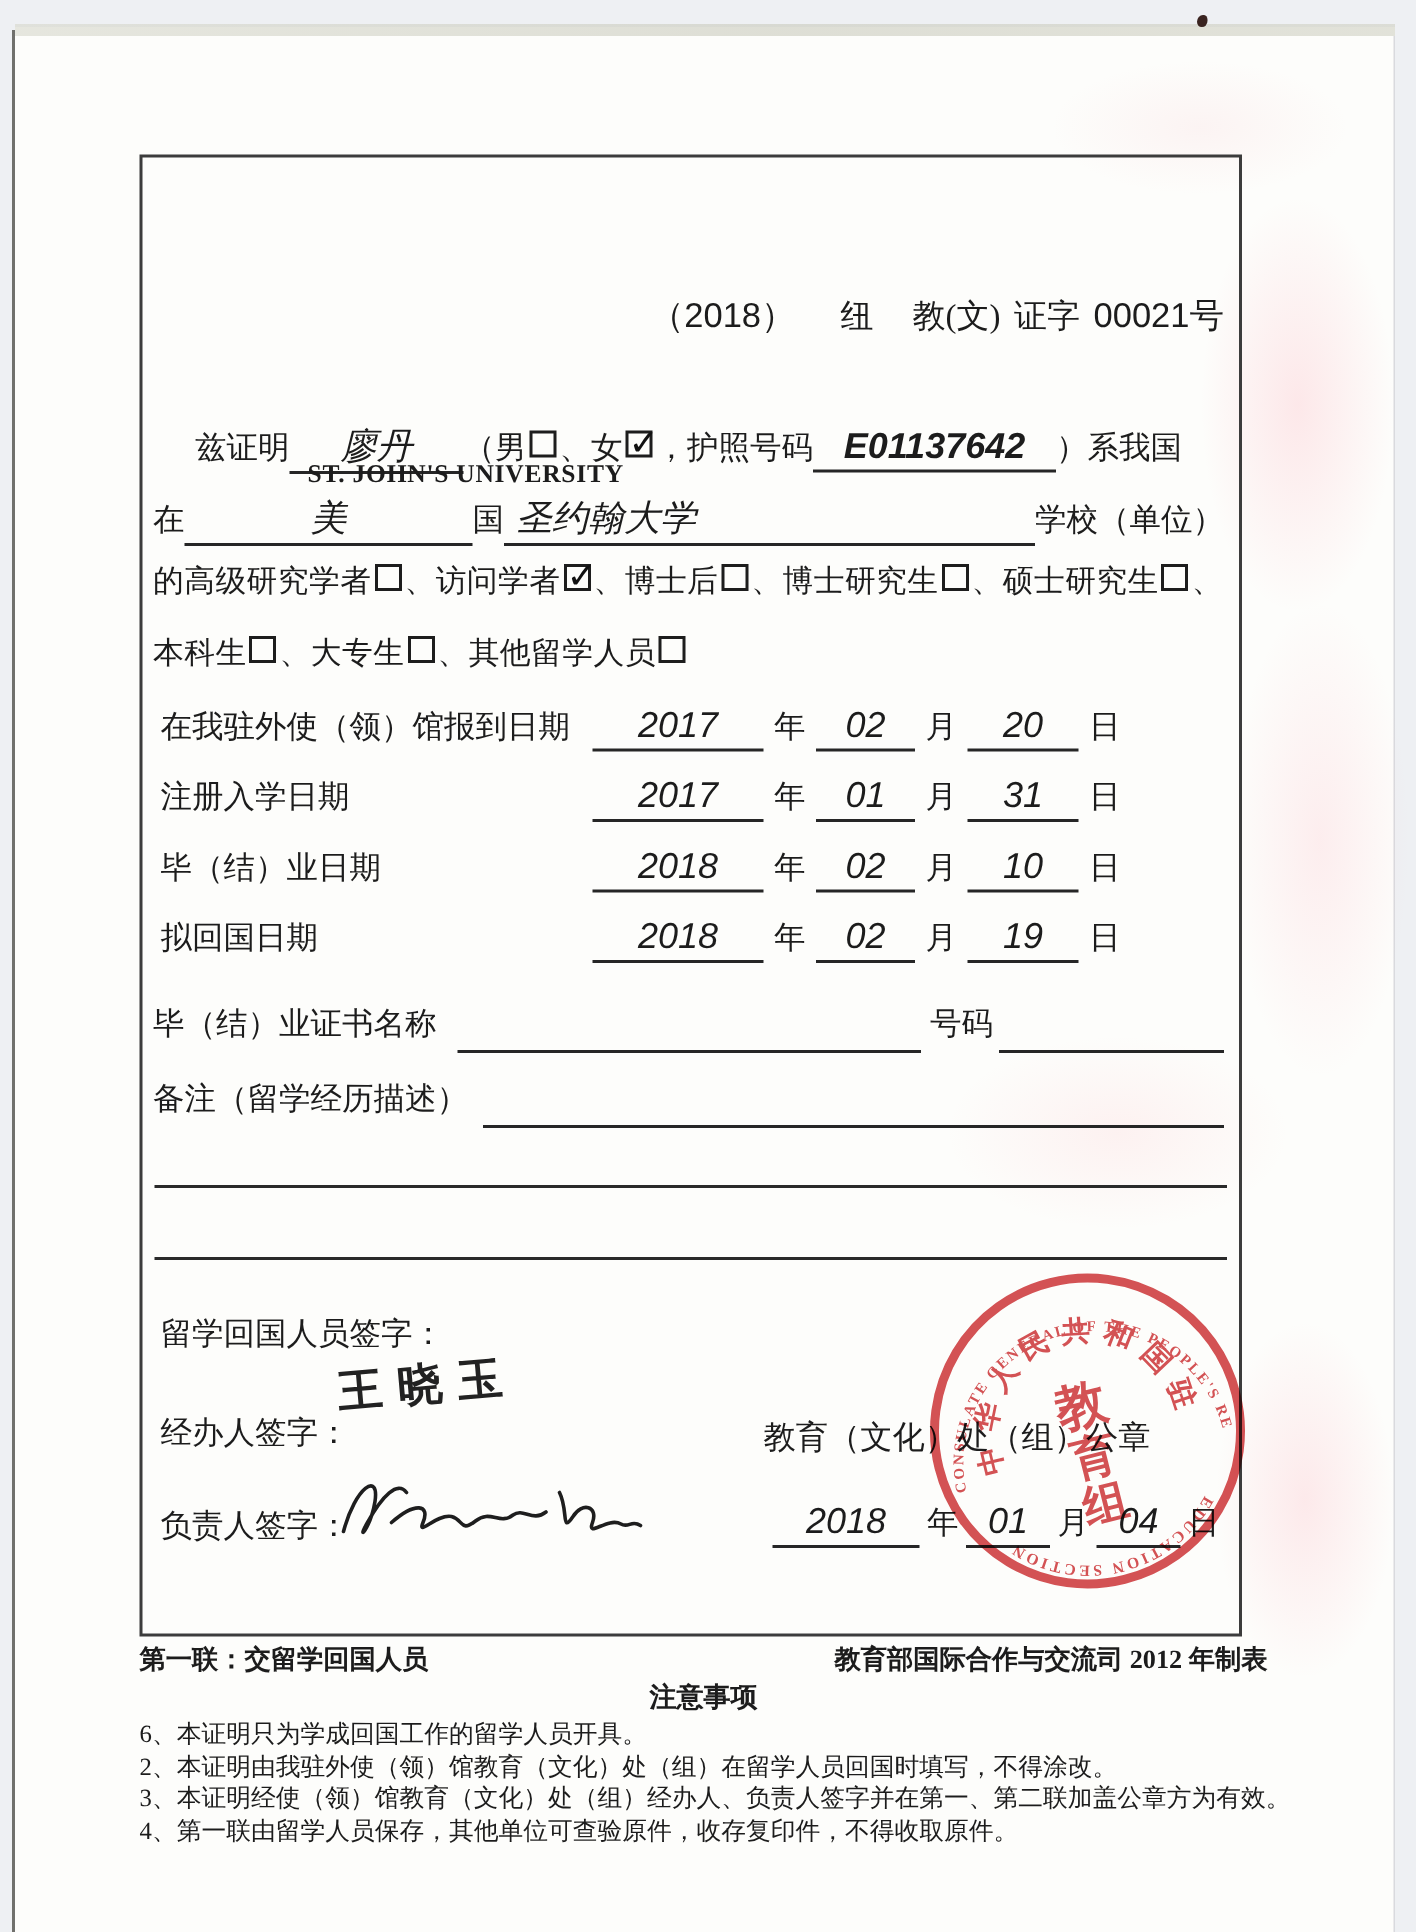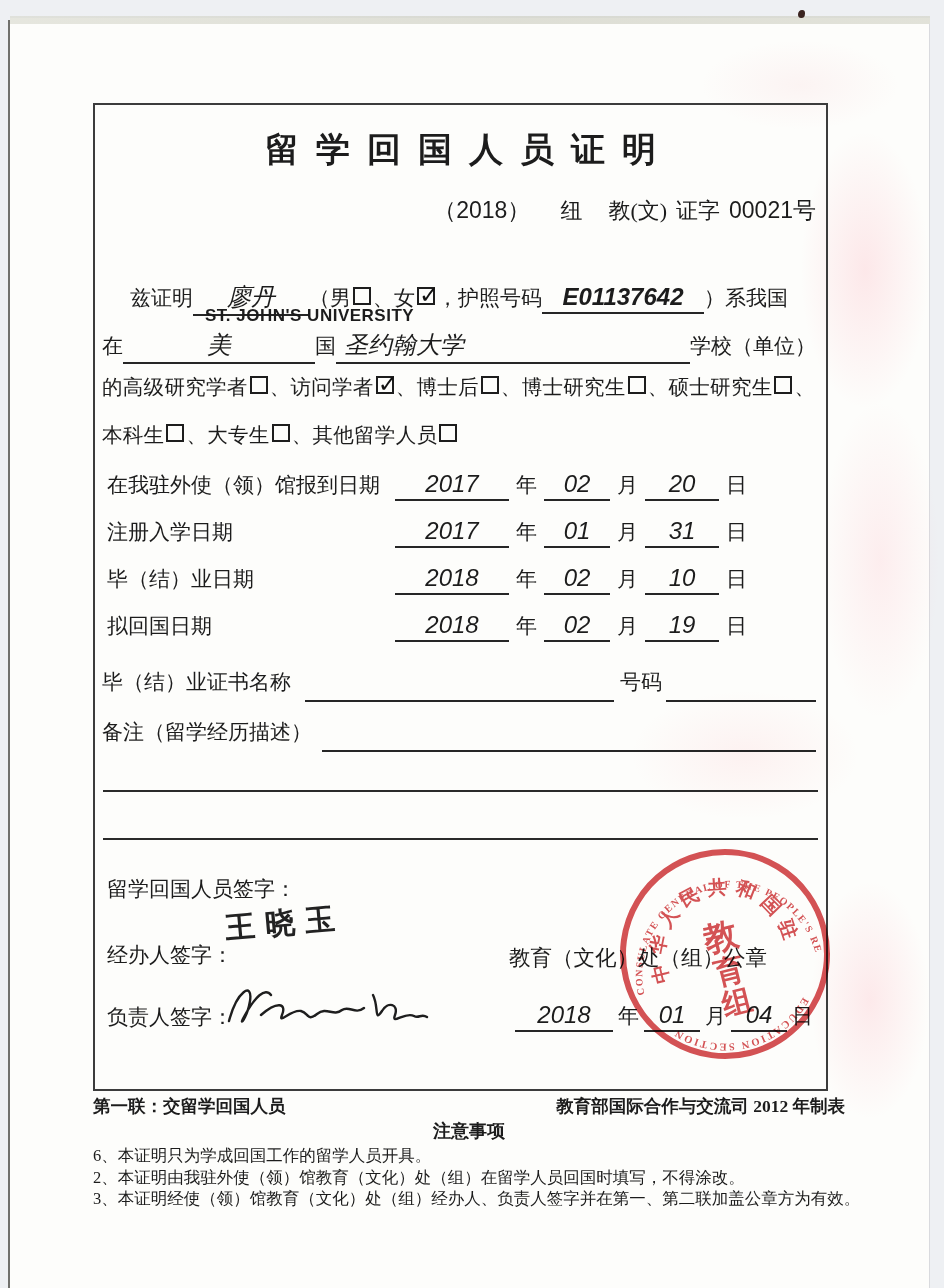--- a/index.html
+++ b/index.html
@@ -33,21 +33,21 @@
   .uv{display:inline-block;border-bottom:2px solid #262626;text-align:center;
       font-family:"Liberation Sans","DejaVu Sans",sans-serif;font-size:24px;padding:0 3px 1px;font-style:italic;}
   .u-flex{flex:1;border-bottom:2px solid #262626;align-self:flex-end;height:26px;}
 
   .cb{display:inline-block;width:18px;height:18px;border:2px solid #1d1d1d;margin:0 2px;
       vertical-align:-3px;position:relative;box-sizing:border-box;}
   .cb.checked::after{content:"✓";position:absolute;left:0px;top:-8px;font-size:24px;font-weight:bold;
       font-family:"DejaVu Sans",sans-serif;color:#111;}
 
   .intro1{left:35px;right:12px;top:165px;margin-top:11px;}
-  .univ-en{left:110px;top:201px;font-family:Liberation Sans, sans-serif;
+  .univ-en{left:110px;top:201px;font-family:Liberation Serif, serif;
       font-size:17px;font-weight:600;letter-spacing:.5px;}
   .intro2{left:7px;right:10px;top:224px;}
   .cat-row{left:7px;right:8px;top:268px;font-size:20.5px;letter-spacing:.3px;}
   .cat-row2{top:316px;}
 
   .date-row{left:12px;right:40px;height:36px;}
   .date-row .lbl{display:inline-block;width:288px;}
   .dval{border-bottom:2px solid #262626;}
   .yr{width:108px;} .mo{width:60px;} .dy{width:68px;}
   .sfx{margin:0 7px;}
@@ -86,21 +86,20 @@
   <div class="scan-edge-right"></div>
   <div class="speck"></div>
   <div class="smudge sm1"></div>
   <div class="smudge sm2"></div>
   <div class="smudge sm3"></div>
   <div class="smudge sm4"></div>
   <div class="smudge sm5"></div>
 
   <div class="form-box">
 
-    <div class="abs title">留学回国人员证明</div>
 
     <div class="abs cert-line">
       <span class="gap-l"><span class="cert-num">（2018）</span></span>
       <span class="gap-m">纽</span>
       <span class="gap-s">教(文)</span>
       <span class="gap-s">证字</span>
       <span class="cert-num">00021号</span>
     </div>
 
     <div class="abs row intro1">
@@ -260,15 +259,16 @@
   <div class="footer">
     <div class="footer-row">
       <span>第一联：交留学回国人员</span>
       <span>教育部国际合作与交流司 2012 年制表</span>
     </div>
     <div class="notes-title">注意事项</div>
     <div class="notes">
       <div>6、本证明只为学成回国工作的留学人员开具。</div>
       <div>2、本证明由我驻外使（领）馆教育（文化）处（组）在留学人员回国时填写，不得涂改。</div>
       <div>3、本证明经使（领）馆教育（文化）处（组）经办人、负责人签字并在第一、第二联加盖公章方为有效。</div>
+      <div>4、第一联由留学人员保存，其他单位可查验原件，收存复印件，不得收取原件。</div>
     </div>
   </div>
 </div>
 
 </body></html>

